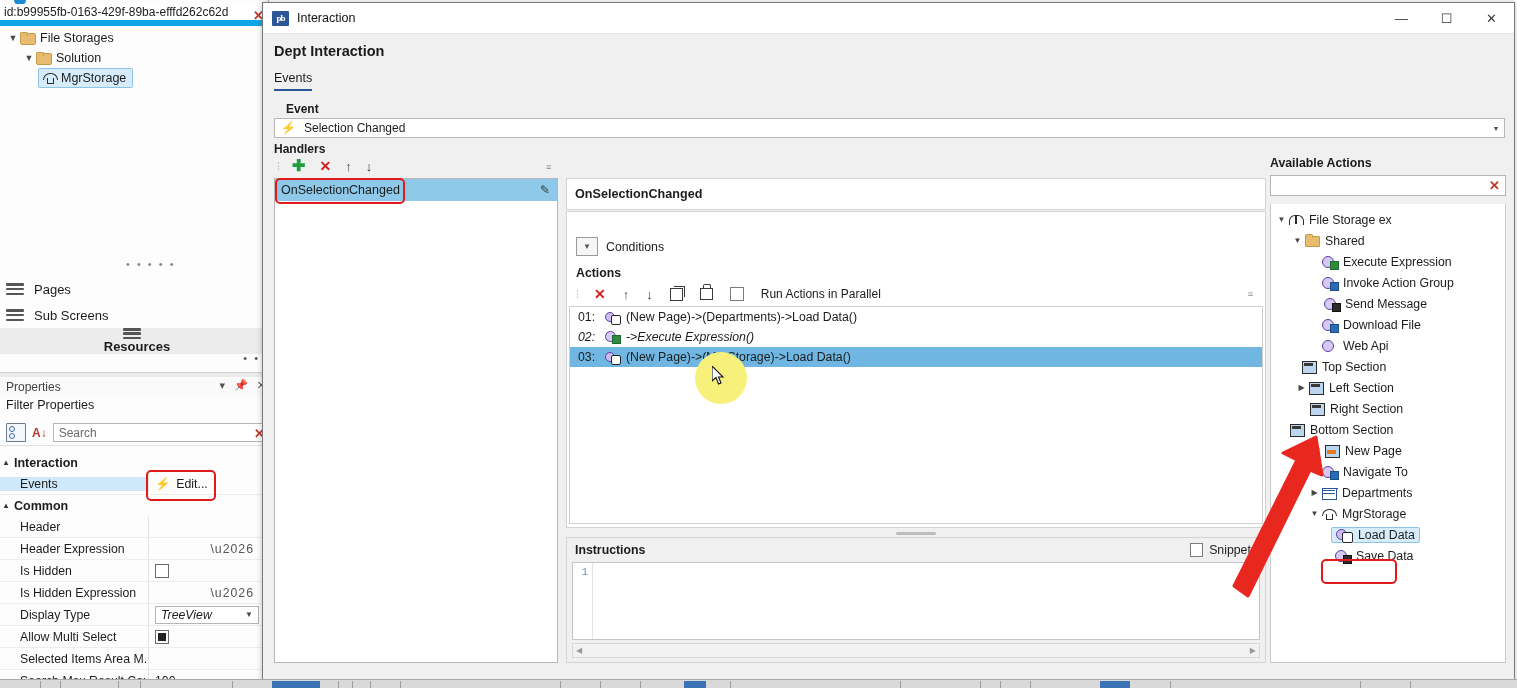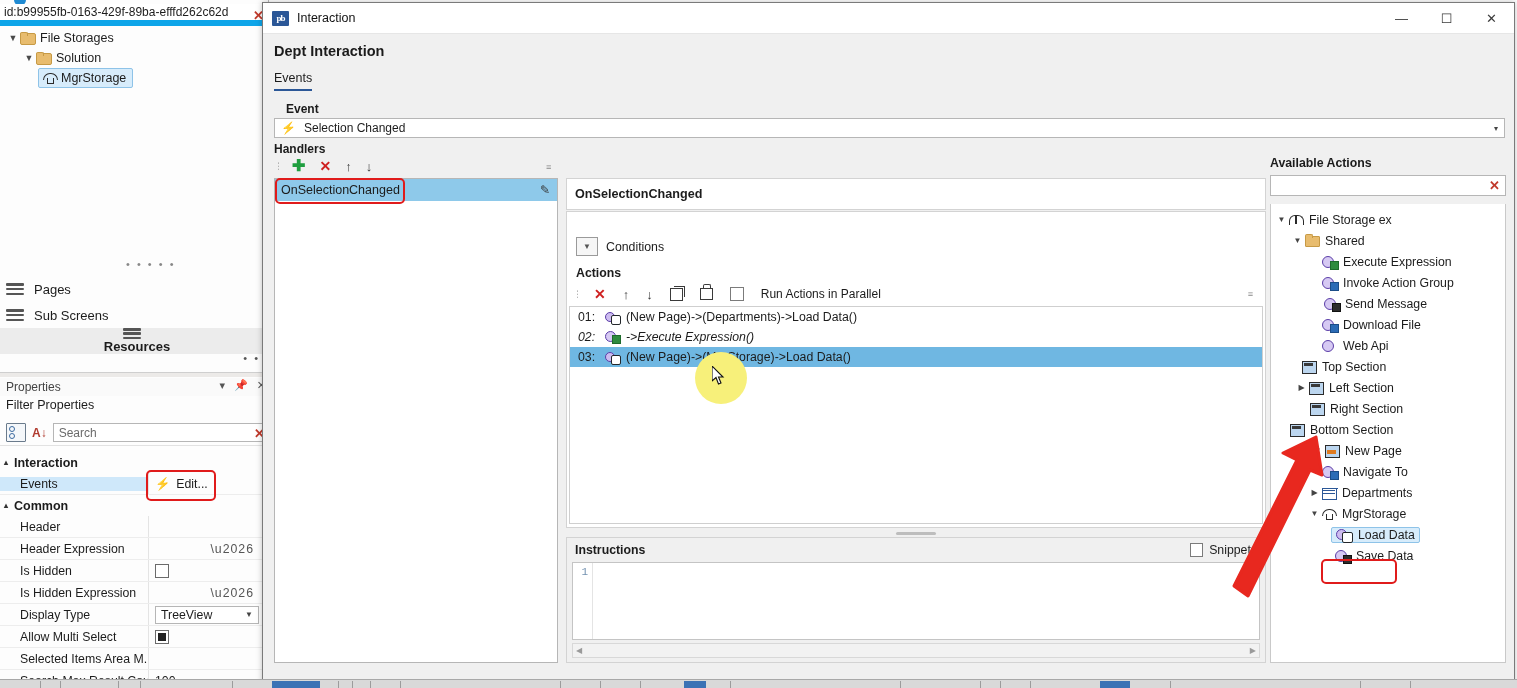--- a/index.html
+++ b/index.html
@@ -50,21 +50,21 @@
   .pgroup{display:flex;align-items:center;height:21px;font-weight:bold;font-size:12.5px;padding-left:4px;box-sizing:border-box;}
   .pgroup .tri{font-size:8px;margin-right:6px;color:#333;}
   .prow{display:flex;height:21px;align-items:center;border-bottom:1px solid #ededed;font-size:12.3px;}
   .prow .pname{width:148px;padding-left:20px;box-sizing:border-box;white-space:nowrap;overflow:hidden;}
   .prow .pval{flex:1;padding-left:6px;box-sizing:border-box;border-left:1px solid #e4e4e4;height:21px;display:flex;align-items:center;position:relative;}
   .prow.sel .pname{background:#cfe8fa;}
   .ellip{position:absolute;right:14px;color:#555;letter-spacing:1px;}
   .cbox{width:12px;height:12px;border:1px solid #6b6b6b;background:#fff;display:inline-block;}
   .cbox.filled{background:#fff;position:relative;}
   .cbox.filled:after{content:"";position:absolute;left:2px;top:2px;right:2px;bottom:2px;background:#222;}
-  .combo{width:104px;height:18px;border:1px solid #b6b6b6;background:#fff;display:flex;align-items:center;padding-left:5px;box-sizing:border-box;font-size:12.3px;position:relative;}
+  .combo{width:104px;height:18px;border:1px solid #b6b6b6;background:#fff;display:flex;align-items:center;padding-left:5px;box-sizing:border-box;font-size:12.3px;position:relative;font-style:italic;}
   .combo .cv{position:absolute;right:5px;font-size:8px;color:#444;}
 
   
   .redbox{position:absolute;border:2.5px solid #e01b1b;border-radius:5px;pointer-events:none;}
 
   
   #dlg{position:absolute;left:262px;top:2px;width:1253px;height:684px;background:#f0f0f0;border:1px solid #7a7a7a;box-sizing:border-box;box-shadow:0 0 6px rgba(0,0,0,.25);}
   .titlebar{height:30px;background:#fff;display:flex;align-items:center;border-bottom:1px solid #e6e6e6;}
   .app-icon{width:17px;height:15px;margin-left:9px;margin-right:8px;background:#2b5797;color:#fff;font-size:9px;font-weight:bold;
             display:flex;align-items:center;justify-content:center;letter-spacing:-1px;border-radius:1px;font-family:"Liberation Serif",serif;}

